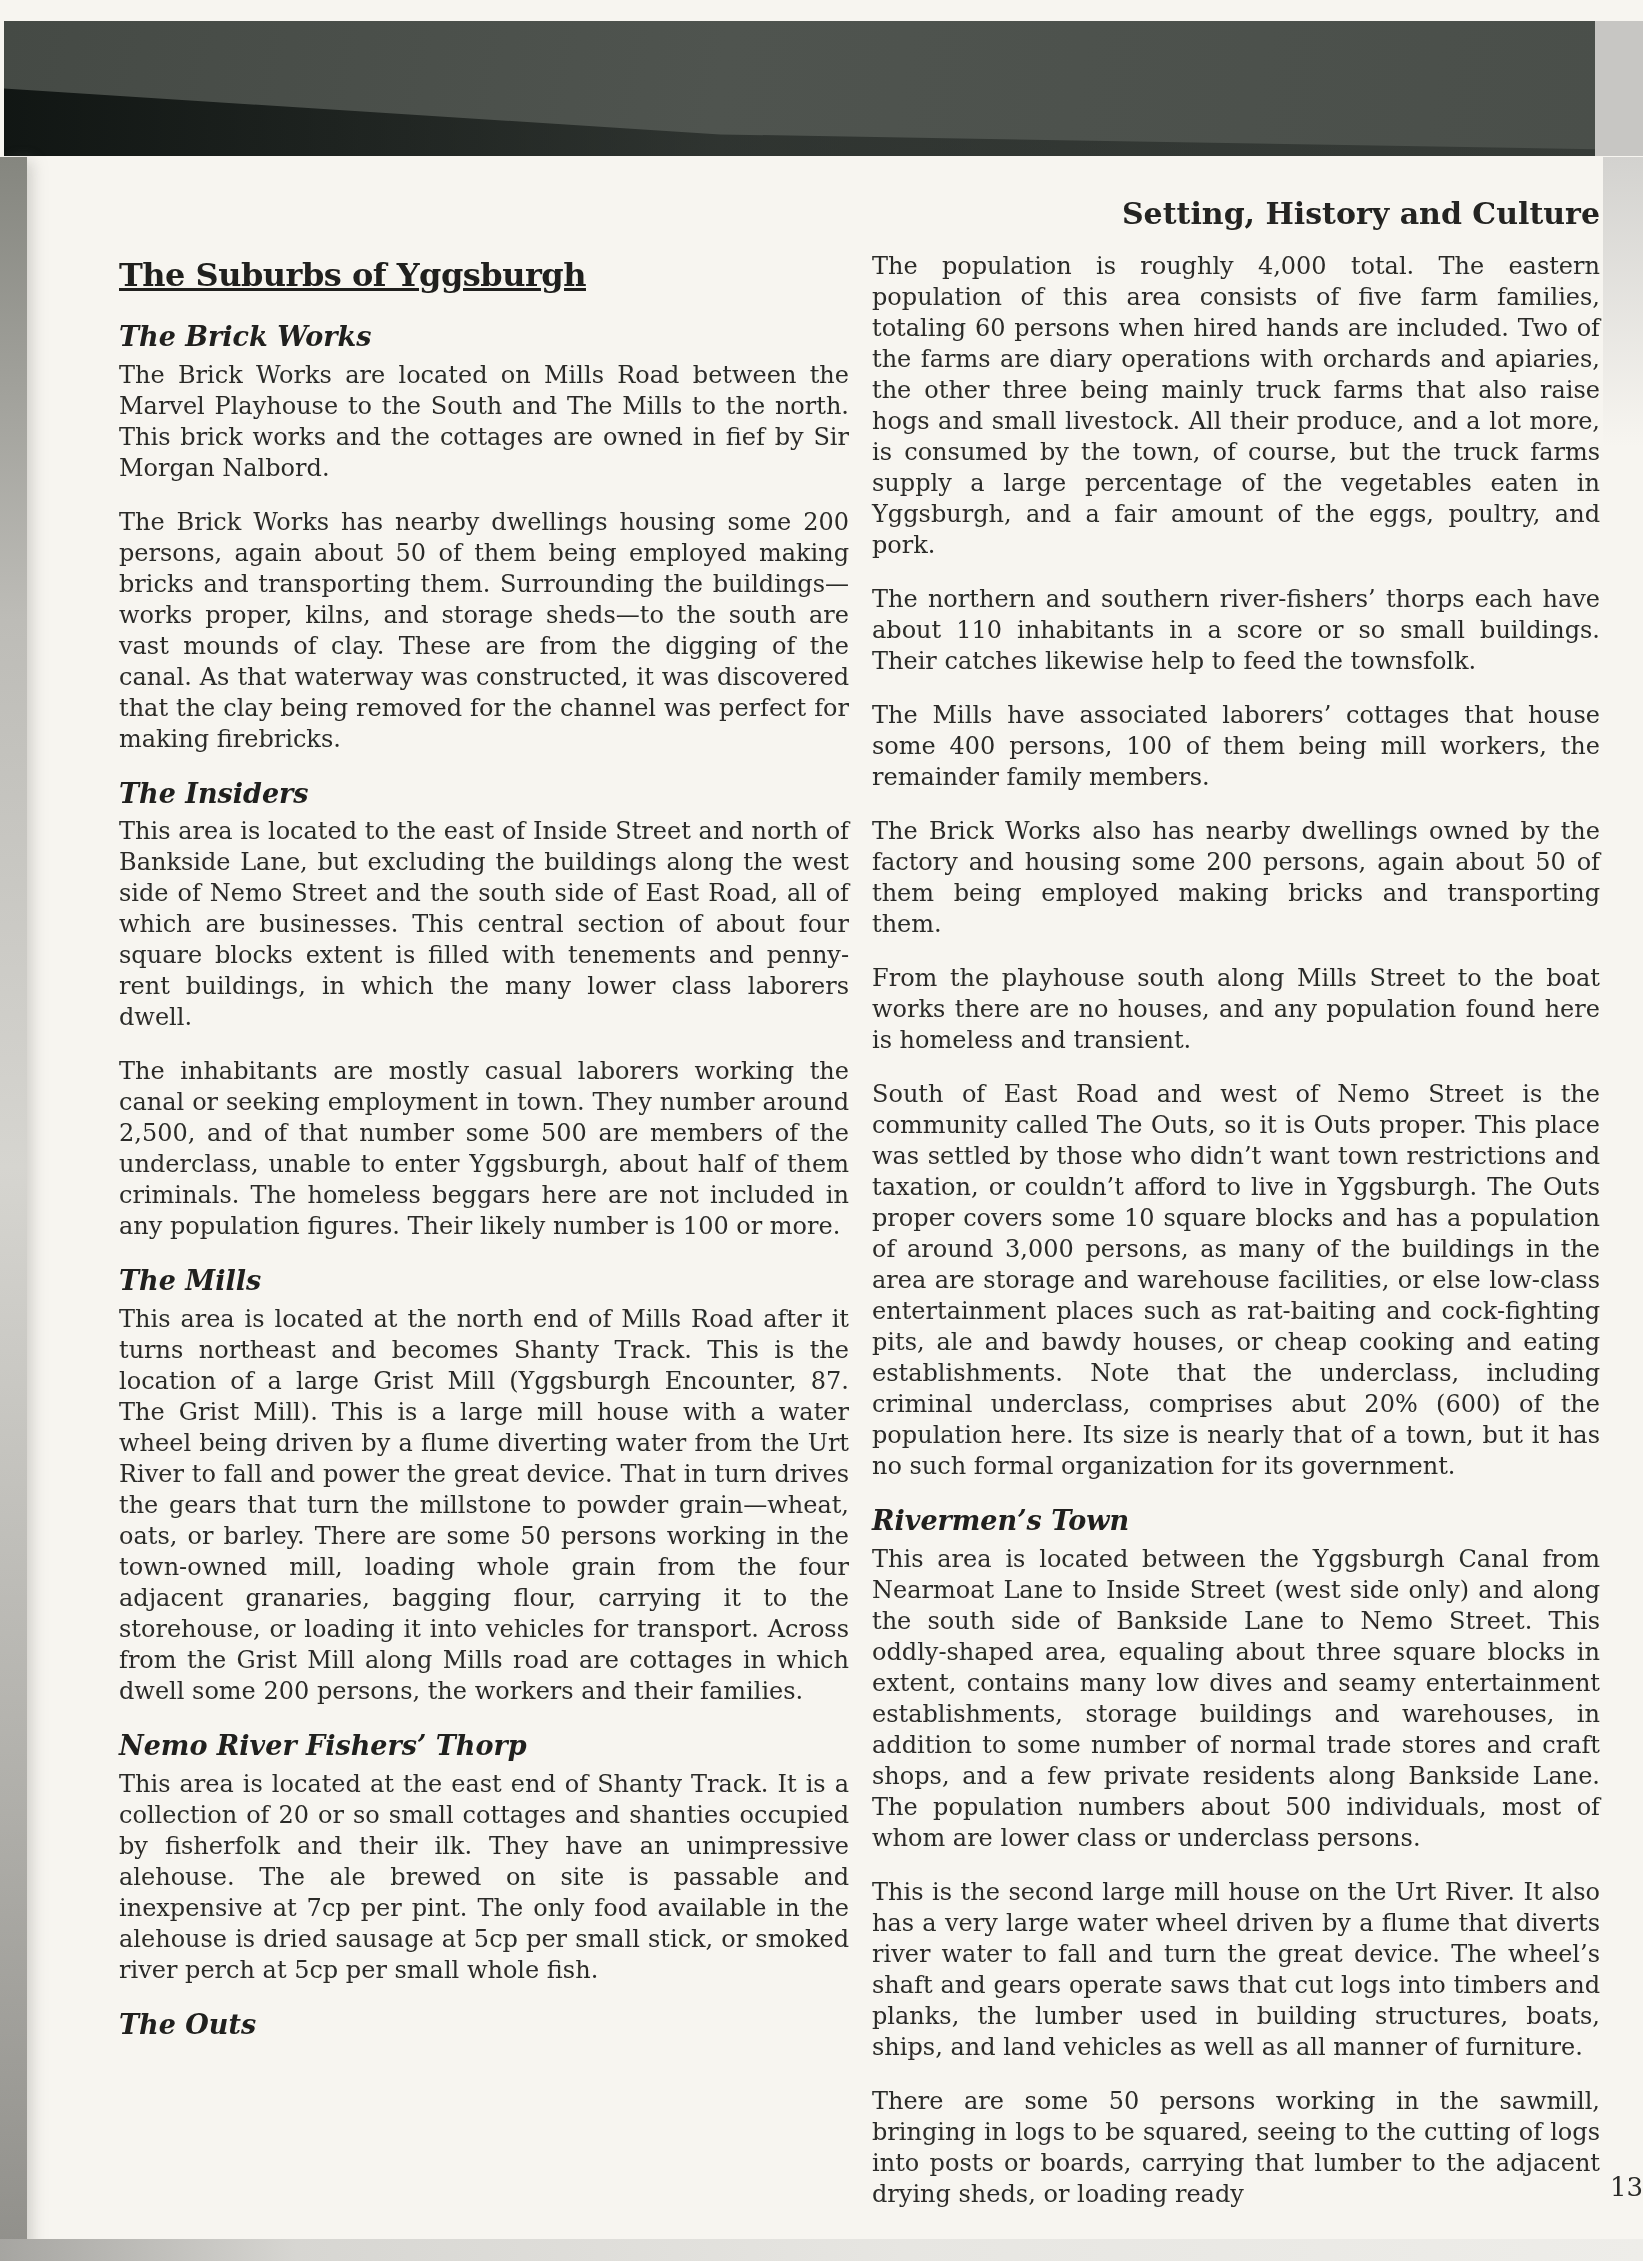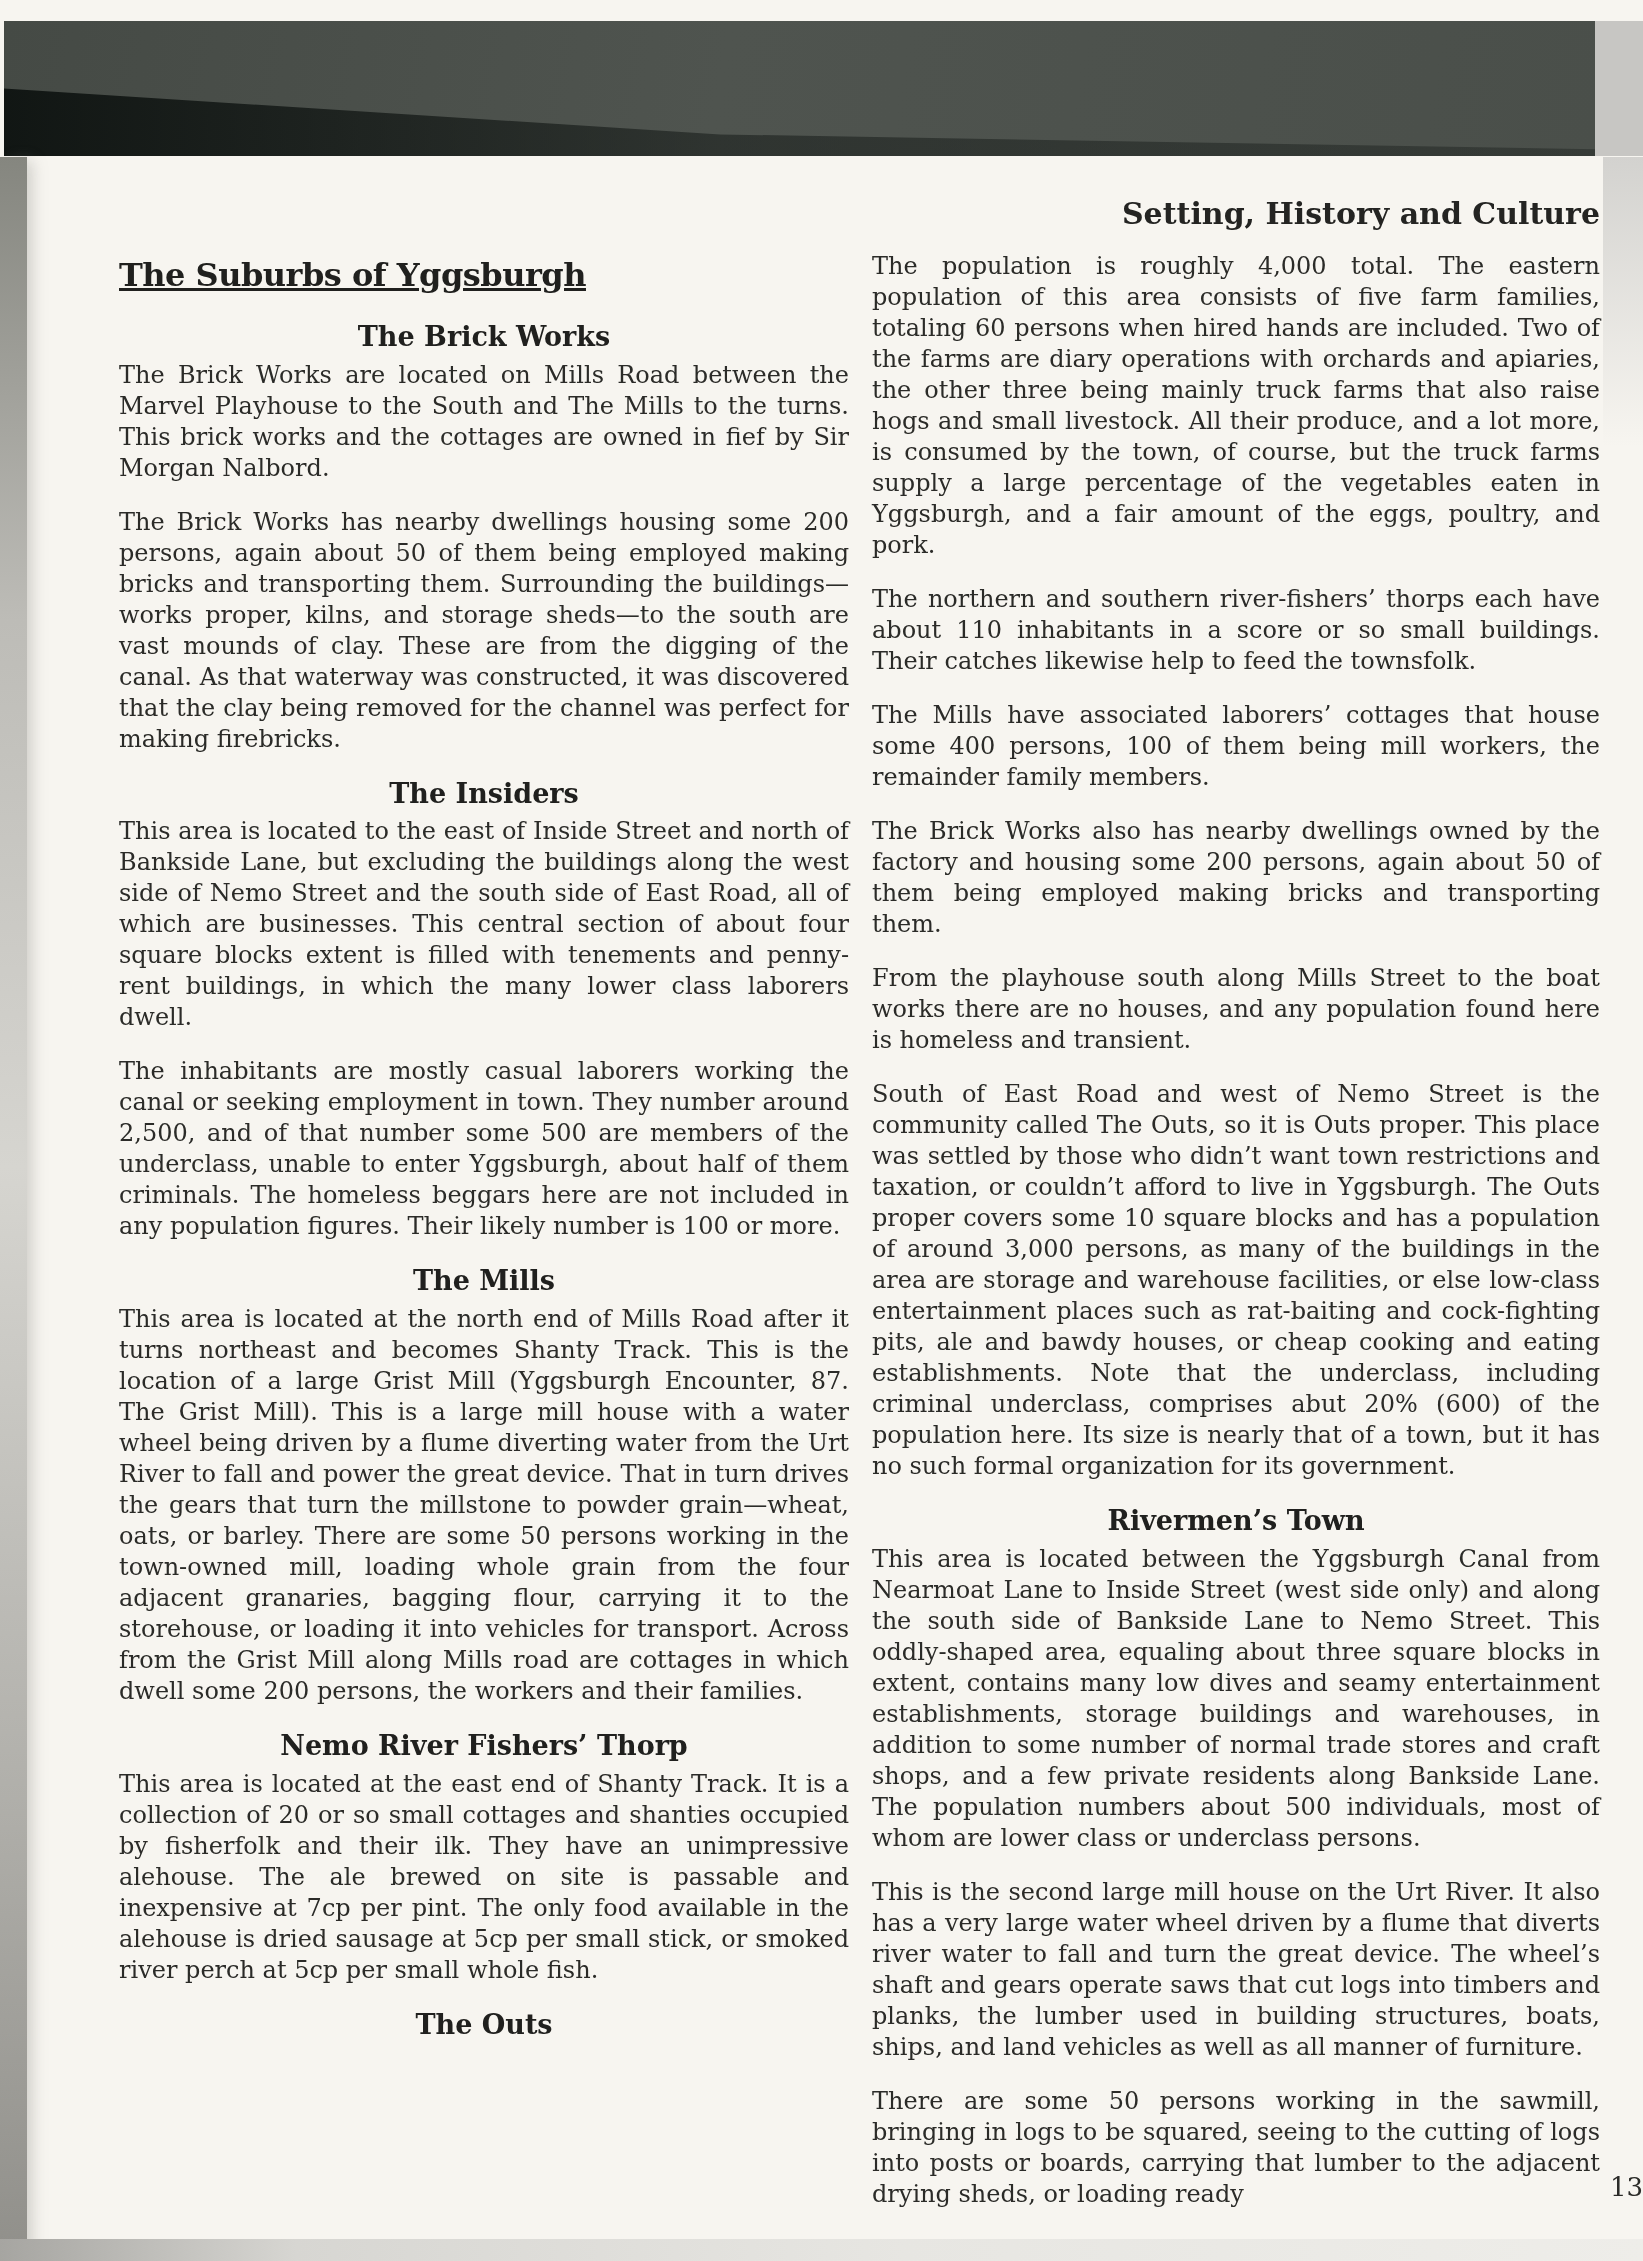--- a/index.html
+++ b/index.html
@@ -57,22 +57,22 @@
   }
   .col p { margin:0 0 23px 0; }
   .col-left  { left:119px;  top:260px; width:730px; }
   .col-right { left:872px; top:251px; width:728px; }
 
   .col-title {
     font-size:32px; font-weight:bold; text-align:left;
     margin:0 0 30px 0; letter-spacing:-0.5px; color:#20201e;text-decoration:underline;
   }
   .col h2 {
-    font-size:27px; font-weight:bold; text-align:center;
-    margin:4.8px 0 7.7px 0; color:#20201e;
+    font-size:27px; font-weight:bold; 
+    margin:4.8px 0 7.7px 0; color:#20201e;font-style:italic;
   }
 
   .page-number {
     position:absolute; top:2172px; left:77px; width:1566px;
     text-align:right; font-size:26px; color:#2b2b28;
   }
 </style>
 </head>
 <body>
 
@@ -85,21 +85,21 @@
   <div class="right-strip-band"></div>
   <div class="right-strip-fade"></div>
   <div class="bottom-strip"></div>
 
   <div class="page-header">Setting, History and Culture</div>
 
   <div class="col col-left">
     <h1 class="col-title">The Suburbs of Yggsburgh</h1>
 
     <h2>The Brick Works</h2>
-    <p>The Brick Works are located on Mills Road between the Marvel Playhouse to the South and The Mills to the turns. This brick works and the cottages are owned in fief by Sir Morgan Nalbord.</p>
+    <p>The Brick Works are located on Mills Road between the Marvel Playhouse to the South and The Mills to the north. This brick works and the cottages are owned in fief by Sir Morgan Nalbord.</p>
     <p>The Brick Works has nearby dwellings housing some 200 persons, again about 50 of them being employed making bricks and transporting them. Surrounding the buildings—works proper, kilns, and storage sheds—to the south are vast mounds of clay. These are from the digging of the canal. As that waterway was constructed, it was discovered that the clay being removed for the channel was perfect for making firebricks.</p>
 
     <h2>The Insiders</h2>
     <p>This area is located to the east of Inside Street and north of Bankside Lane, but excluding the buildings along the west side of Nemo Street and the south side of East Road, all of which are businesses. This central section of about four square blocks extent is filled with tenements and penny-rent buildings, in which the many lower class laborers dwell.</p>
     <p>The inhabitants are mostly casual laborers working the canal or seeking employment in town. They number around 2,500, and of that number some 500 are members of the underclass, unable to enter Yggsburgh, about half of them criminals. The homeless beggars here are not included in any population figures. Their likely number is 100 or more.</p>
 
     <h2>The Mills</h2>
     <p>This area is located at the north end of Mills Road after it turns northeast and becomes Shanty Track. This is the location of a large Grist Mill (Yggsburgh Encounter, 87. The Grist Mill). This is a large mill house with a water wheel being driven by a flume diverting water from the Urt River to fall and power the great device. That in turn drives the gears that turn the millstone to powder grain—wheat, oats, or barley. There are some 50 persons working in the town-owned mill, loading whole grain from the four adjacent granaries, bagging flour, carrying it to the storehouse, or loading it into vehicles for transport. Across from the Grist Mill along Mills road are cottages in which dwell some 200 persons, the workers and their families.</p>
 
     <h2>Nemo River Fishers’ Thorp</h2>

